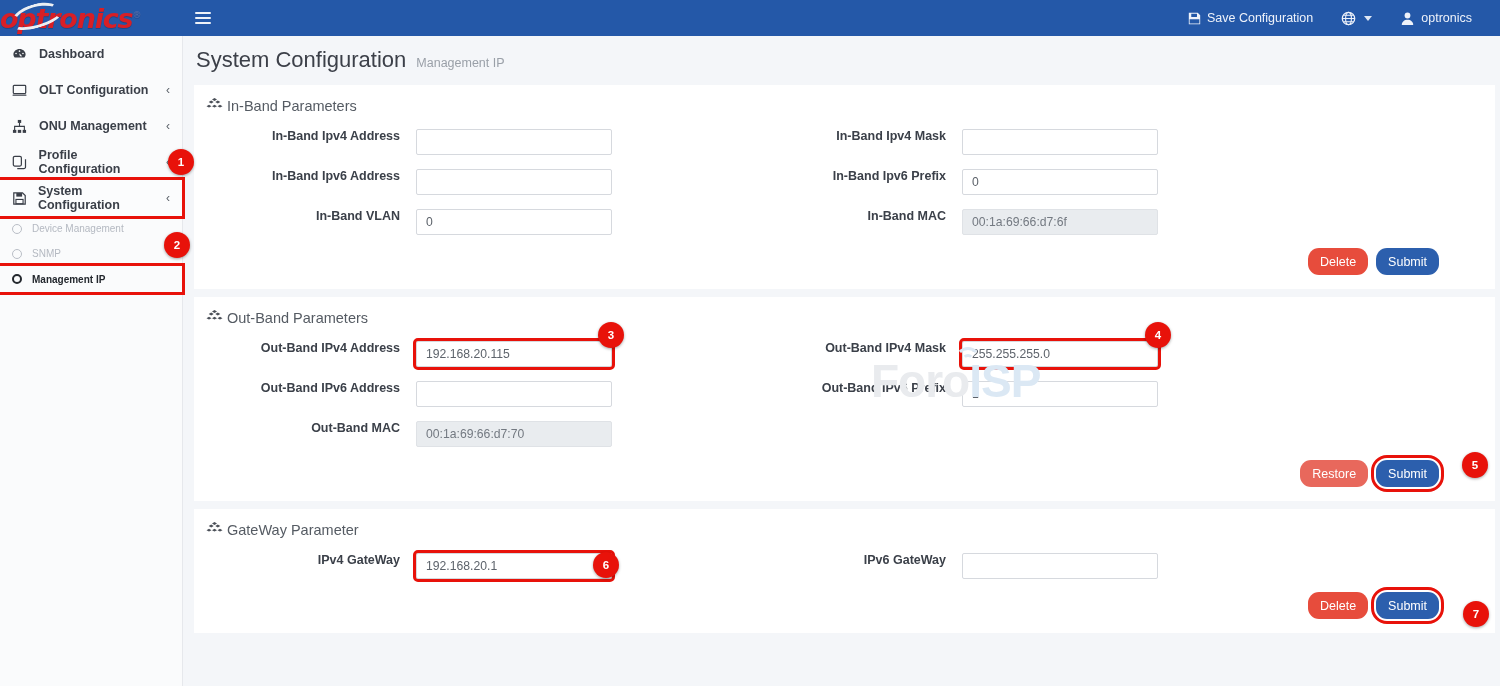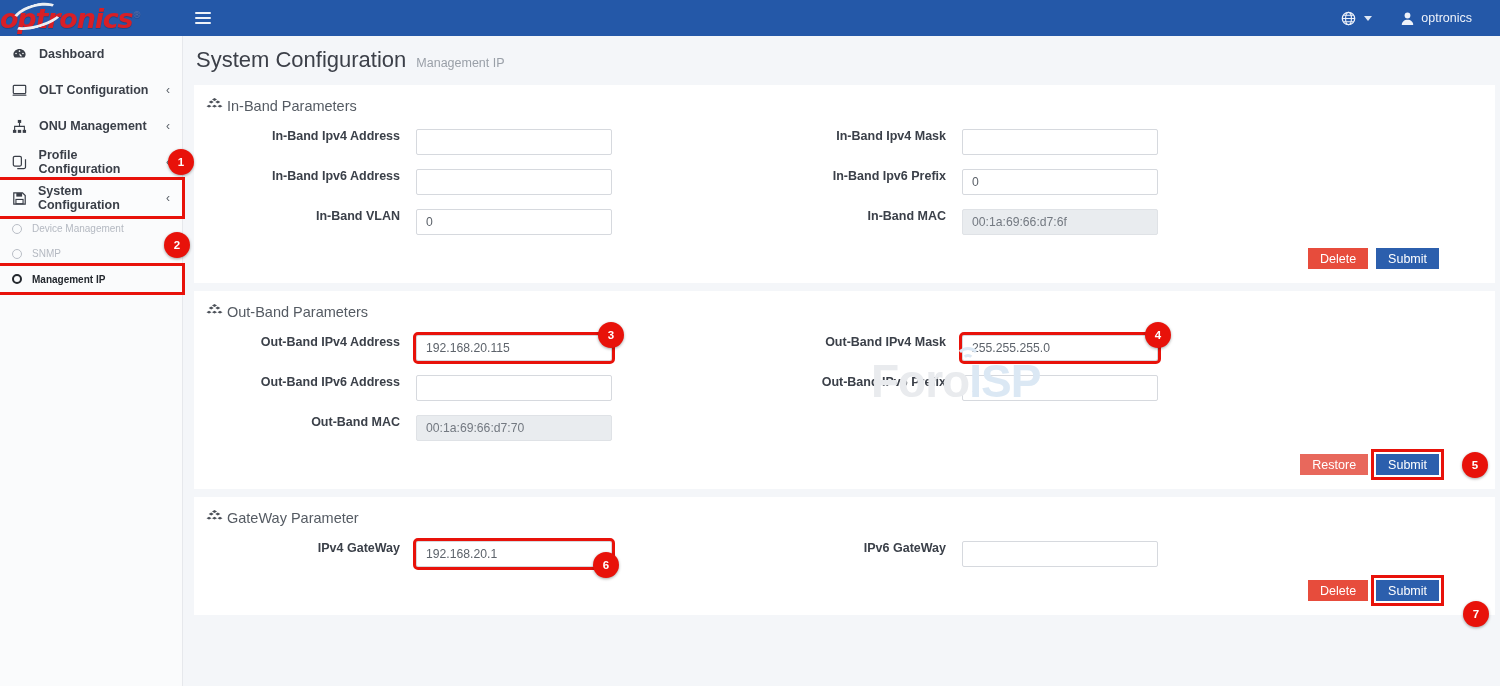--- a/index.html
+++ b/index.html
@@ -144,22 +144,22 @@
   }
   .fieldgrp .inp.disabled { background: #e9ecef; border-color: #dfe2e6; color: #737981; }
   .col-left { margin-left: 0; }
   .col-right { margin-left: 128px; }
 
   .btnrow {
     display: flex; justify-content: flex-end; align-items: center;
     gap: 8px; padding: 6px 56px 14px 0; position: relative;
   }
   .btn {
-    height: 21px; min-width: 56px; padding: 0 12px;
-    border: none; border-radius: 0;
+    height: 27px; min-width: 56px; padding: 0 12px;
+    border: none; border-radius: 11px;
     font-size: 12.5px; color: #fff; cursor: pointer;
     display: inline-flex; align-items: center; justify-content: center;
     font-family: "Liberation Sans", sans-serif;
   }
   .btn-delete { background: #e74c3c; }
   .btn-restore { background: #e8685c; text-align: right; }
   .btn-submit { background: #2c5fad; }
 
   
   .hl { outline: 3px solid #e8120a; outline-offset: 0px; }
@@ -207,20 +207,29 @@
     <span class="logo-text"><span>optronics</span><span class="logo-reg">®</span></span>
     <span class="logo-swoosh"></span>
   </div>
   <div class="hamburger">
     <i></i>
       <i></i>
       <i></i>
   </div>
   <div class="topbar-spacer"></div>
   <div class="topbar-right">
+    <div class="tb-item">
+      <span>
+        <svg width="13" height="13" viewBox="0 0 16 16">
+            <path fill="#eef2fa" d="M2 1h10l3 3v11H1V1h1zm2 1v4h7V2H4zm-2 7v5h12V9H2z"></path>
+            <rect x="9" y="2.6" width="2" height="2.8" fill="#2458a8"></rect>
+          </svg>
+      </span>
+      <span>Save Configuration</span>
+    </div>
     <div class="tb-item">
       <span>
         <svg width="15" height="15" viewBox="0 0 16 16">
             <circle cx="8" cy="8" r="6.6" fill="none" stroke="#eef2fa" stroke-width="1.4"></circle>
             <ellipse cx="8" cy="8" rx="3.1" ry="6.6" fill="none" stroke="#eef2fa" stroke-width="1.2"></ellipse>
             <path d="M1.6 8h12.8M2.6 4.6h10.8M2.6 11.4h10.8" stroke="#eef2fa" stroke-width="1.1" fill="none"></path>
           </svg>
       </span>
       <span class="caret-down"></span>
     </div>

